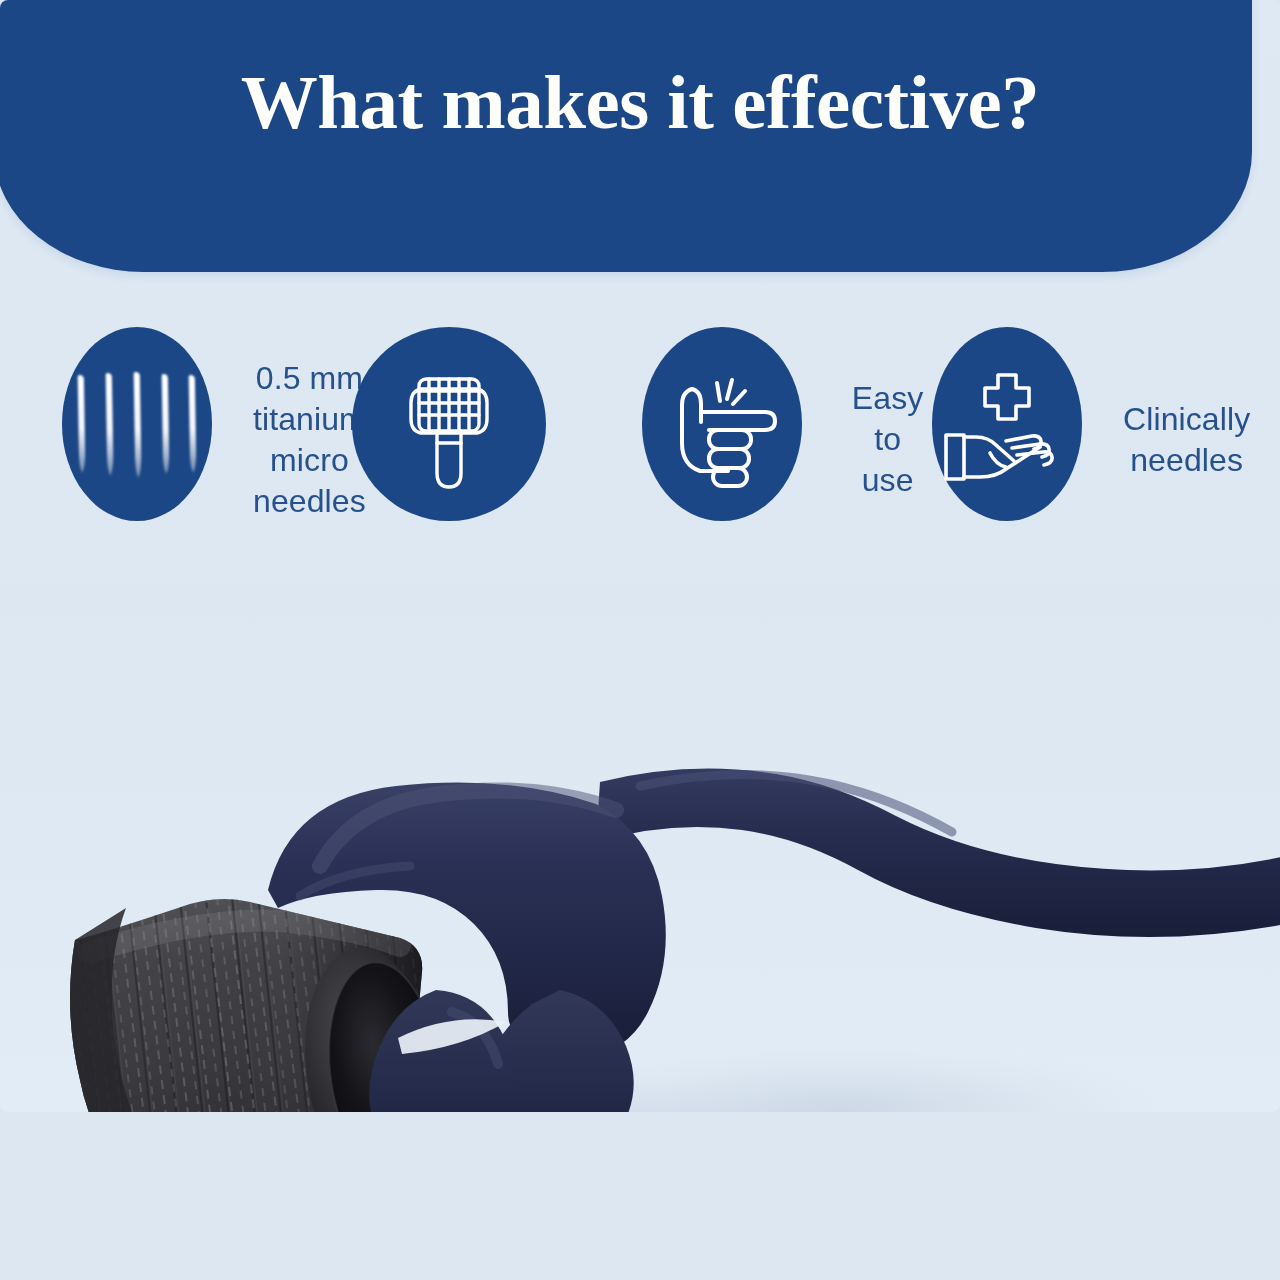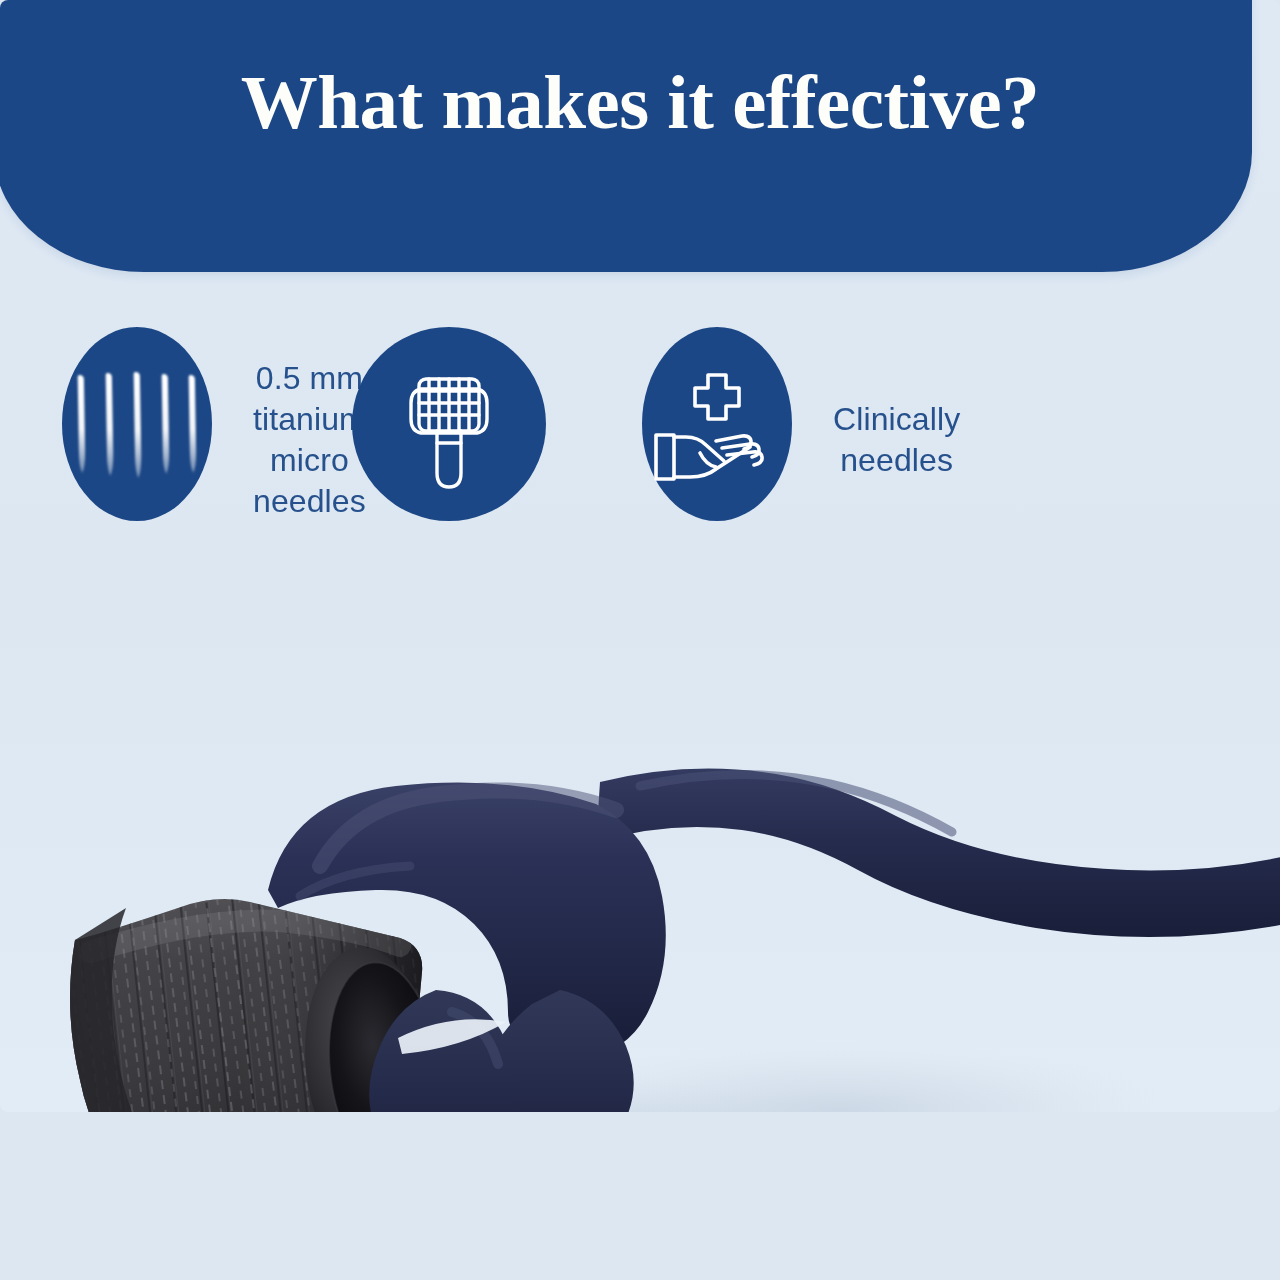--- a/index.html
+++ b/index.html
@@ -149,20 +149,45 @@
             <path d="M45 42 h60 M45 54 h60 M45 66 h60"></path>
 
             <path d="M63 82 v12 M87 82 v12"></path>
 
             <path d="M63 94 h24 v30 q0 14 -12 14 t-12 -14 z"></path>
           </g>
         </svg>
       </div>
     </div>
 
+    <div class="feature">
+      <div class="feature-circle">
+        <svg width="150" height="150" viewBox="0 0 150 150">
+          <g fill="none" stroke="#ffffff" stroke-width="4" stroke-linecap="round" stroke-linejoin="round">
+
+            <path d="M70 34 L73 52"></path>
+            <path d="M85 31 L80 50"></path>
+            <path d="M98 42 L86 55"></path>
+
+            <path d="M45 40 q-10 3 -10 16 v38 q0 22 18 28 h28"></path>
+            <path d="M45 40 q9 2 9 15 v18"></path>
+
+            <path d="M54 63 h64 q10 0 10 9 t-10 9 H62"></path>
+
+            <rect x="62" y="81" width="42" height="19" rx="9"></rect>
+
+            <rect x="62" y="100" width="40" height="19" rx="9"></rect>
+
+            <rect x="66" y="119" width="34" height="18" rx="9"></rect>
+          </g>
+        </svg>
+      </div>
+      <div class="feature-label">Easy to
+use</div>
+    </div>
 
     <div class="feature">
       <div class="feature-circle">
         <svg width="150" height="150" viewBox="0 0 150 150">
           <g fill="none" stroke="#ffffff" stroke-width="3.6" stroke-linecap="round" stroke-linejoin="round">
 
             <path d="M66 26 h18 v13 h13 v18 h-13 v13 h-18 v-13 h-13 v-18 h13 z"></path>
 
             <rect x="14" y="86" width="18" height="44"></rect>
 

